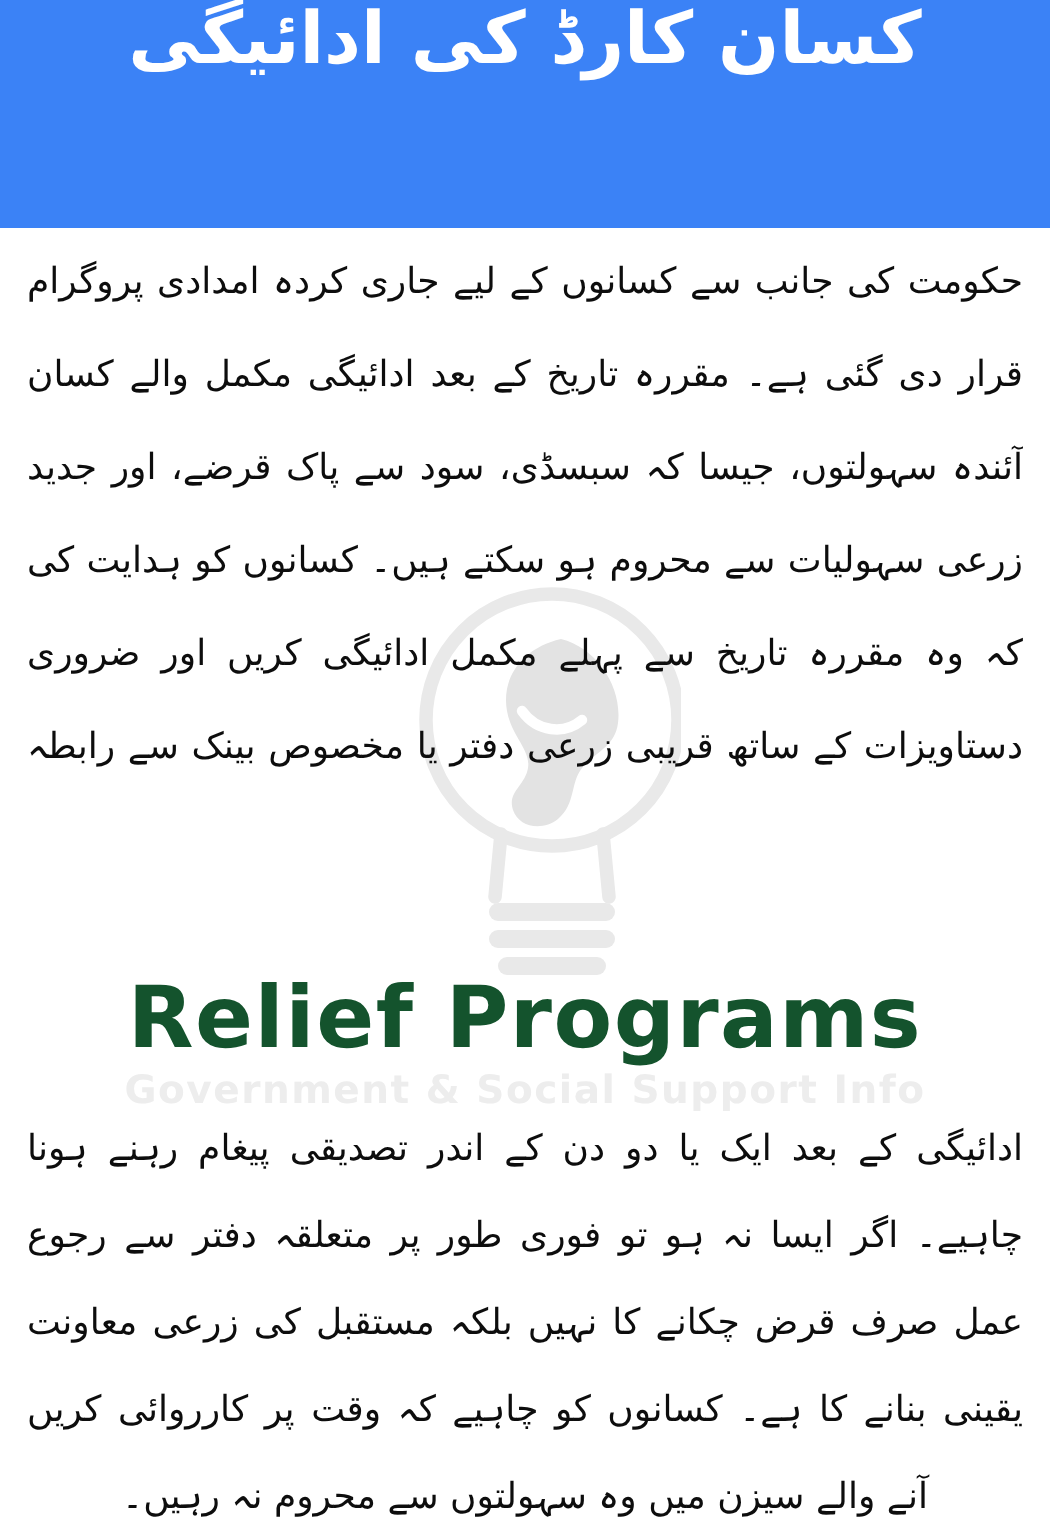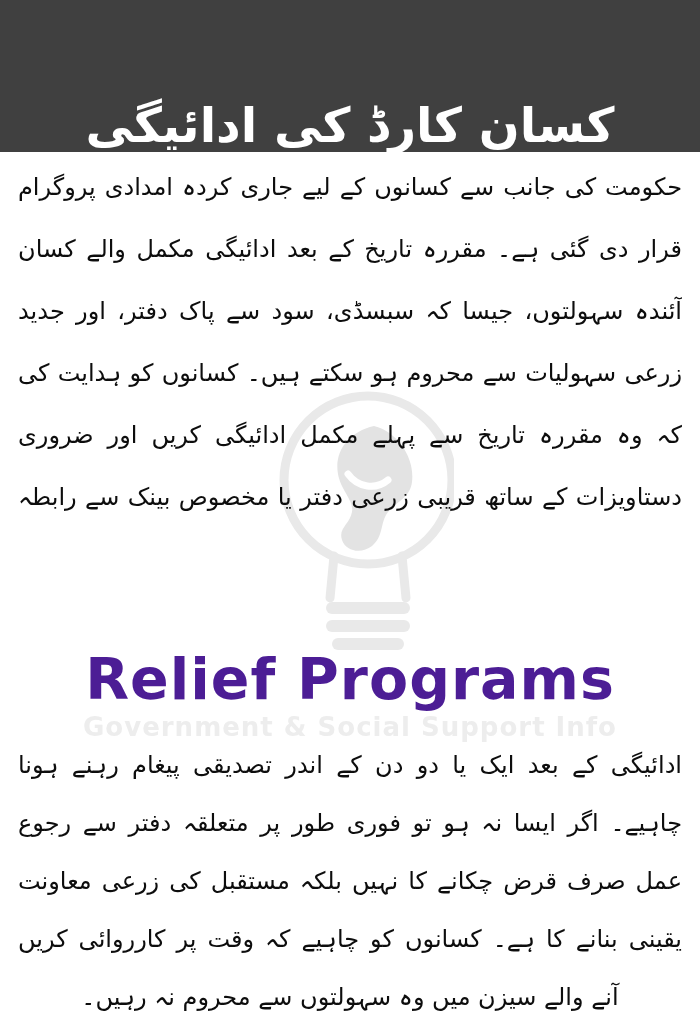--- a/index.html
+++ b/index.html
@@ -14,23 +14,23 @@
     width: 700px; height: 1024px;
     background: #ffffff;
     overflow: hidden;
   }
 
   
   .banner {
     position: absolute;
     left: 0; top: 0;
     width: 700px; height: 152px;
-    background: #404040;
+    background: #3b82f6;
     display: flex;
-    align-items: flex-end;
+    align-items: flex-start;
     justify-content: center;
   }
   .banner .title {
     direction: rtl;
     color: #ffffff;
     font-size: 48px;
     font-weight: bold;
     letter-spacing: 0.5px;
     text-align: center;
     line-height: 1.1;
@@ -49,21 +49,21 @@
     left: 278px; top: 382px;
     width: 176px; height: 276px;
   }
   .wm-brand {
     position: absolute;
     left: 0; top: 646px;
     width: 700px;
     text-align: center;
     font-size: 57px;
     font-weight: bold;
-    color: #4c1d95;
+    color: #14532d;
     letter-spacing: 1px;
   }
   .wm-tagline {
     position: absolute;
     left: 0; top: 712px;
     width: 700px;
     text-align: center;
     font-size: 26px;
     font-weight: bold;
     color: #ededed;
@@ -127,21 +127,21 @@
     </svg>
     <div class="wm-brand">Relief Programs</div>
     <div class="wm-tagline">Government &amp; Social Support Info</div>
   </div>
 
   <div class="article">
 
     <div class="para para-1">
       <div class="line">حکومت کی جانب سے کسانوں کے لیے جاری کردہ امدادی پروگرام</div>
       <div class="line">قرار دی گئی ہے۔ مقررہ تاریخ کے بعد ادائیگی مکمل والے کسان</div>
-      <div class="line">آئندہ سہولتوں، جیسا کہ سبسڈی، سود سے پاک دفتر، اور جدید</div>
+      <div class="line">آئندہ سہولتوں، جیسا کہ سبسڈی، سود سے پاک قرضے، اور جدید</div>
       <div class="line">زرعی سہولیات سے محروم ہو سکتے ہیں۔ کسانوں کو ہدایت کی گئی ہے</div>
       <div class="line">کہ وہ مقررہ تاریخ سے پہلے مکمل ادائیگی کریں اور ضروری</div>
       <div class="line">دستاویزات کے ساتھ قریبی زرعی دفتر یا مخصوص بینک سے رابطہ</div>
     </div>
 
     <div class="para para-2">
       <div class="line">ادائیگی کے بعد ایک یا دو دن کے اندر تصدیقی پیغام رہنے ہونا</div>
       <div class="line">چاہیے۔ اگر ایسا نہ ہو تو فوری طور پر متعلقہ دفتر سے رجوع کریں۔ یہ</div>
       <div class="line">عمل صرف قرض چکانے کا نہیں بلکہ مستقبل کی زرعی معاونت کو</div>
       <div class="line">یقینی بنانے کا ہے۔ کسانوں کو چاہیے کہ وقت پر کارروائی کریں تاکہ</div>

